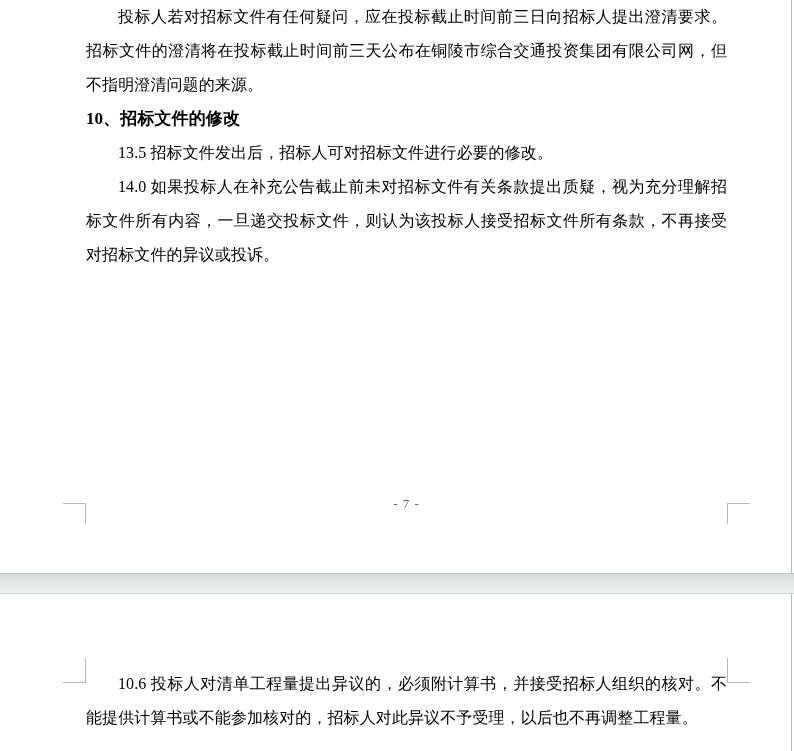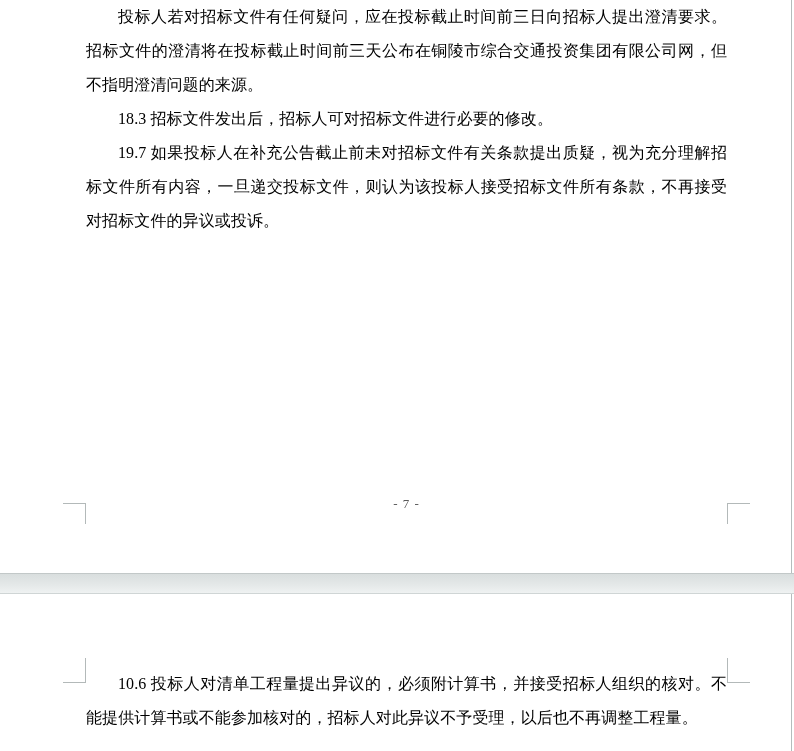--- a/index.html
+++ b/index.html
@@ -50,22 +50,23 @@
   .mark-tr { left:727px; top:64px;  height:25px; border-bottom-width:1px; border-left-width:1px; }
 </style>
 </head>
 <body>
 
 <div id="viewport">
 
   <div id="page7" class="page">
     <div class="text-block">
       <p class="para">投标人若对招标文件有任何疑问，应在投标截止时间前三日向招标人提出澄清要求。招标文件的澄清将在投标截止时间前三天公布在铜陵市综合交通投资集团有限公司网，但不指明澄清问题的来源。</p>
-      <p class="para">18.3 招标文件发出后，招标人可对招标文件进行必要的修改。</p>
-      <p class="para">19.7 如果投标人在补充公告截止前未对招标文件有关条款提出质疑，视为充分理解招标文件所有内容，一旦递交投标文件，则认为该投标人接受招标文件所有条款，不再接受对招标文件的异议或投诉。</p>
+      <p class="para heading">10、招标文件的修改</p>
+      <p class="para">13.5 招标文件发出后，招标人可对招标文件进行必要的修改。</p>
+      <p class="para">14.0 如果投标人在补充公告截止前未对招标文件有关条款提出质疑，视为充分理解招标文件所有内容，一旦递交投标文件，则认为该投标人接受招标文件所有条款，不再接受对招标文件的异议或投诉。</p>
     </div>
     <div class="mark mark-bl"></div>
     <div class="mark mark-br"></div>
     <div class="page-number">- 7 -</div>
   </div>
 
   <div class="page-gap"></div>
 
   <div id="page8" class="page">
     <div class="mark mark-tl"></div>

